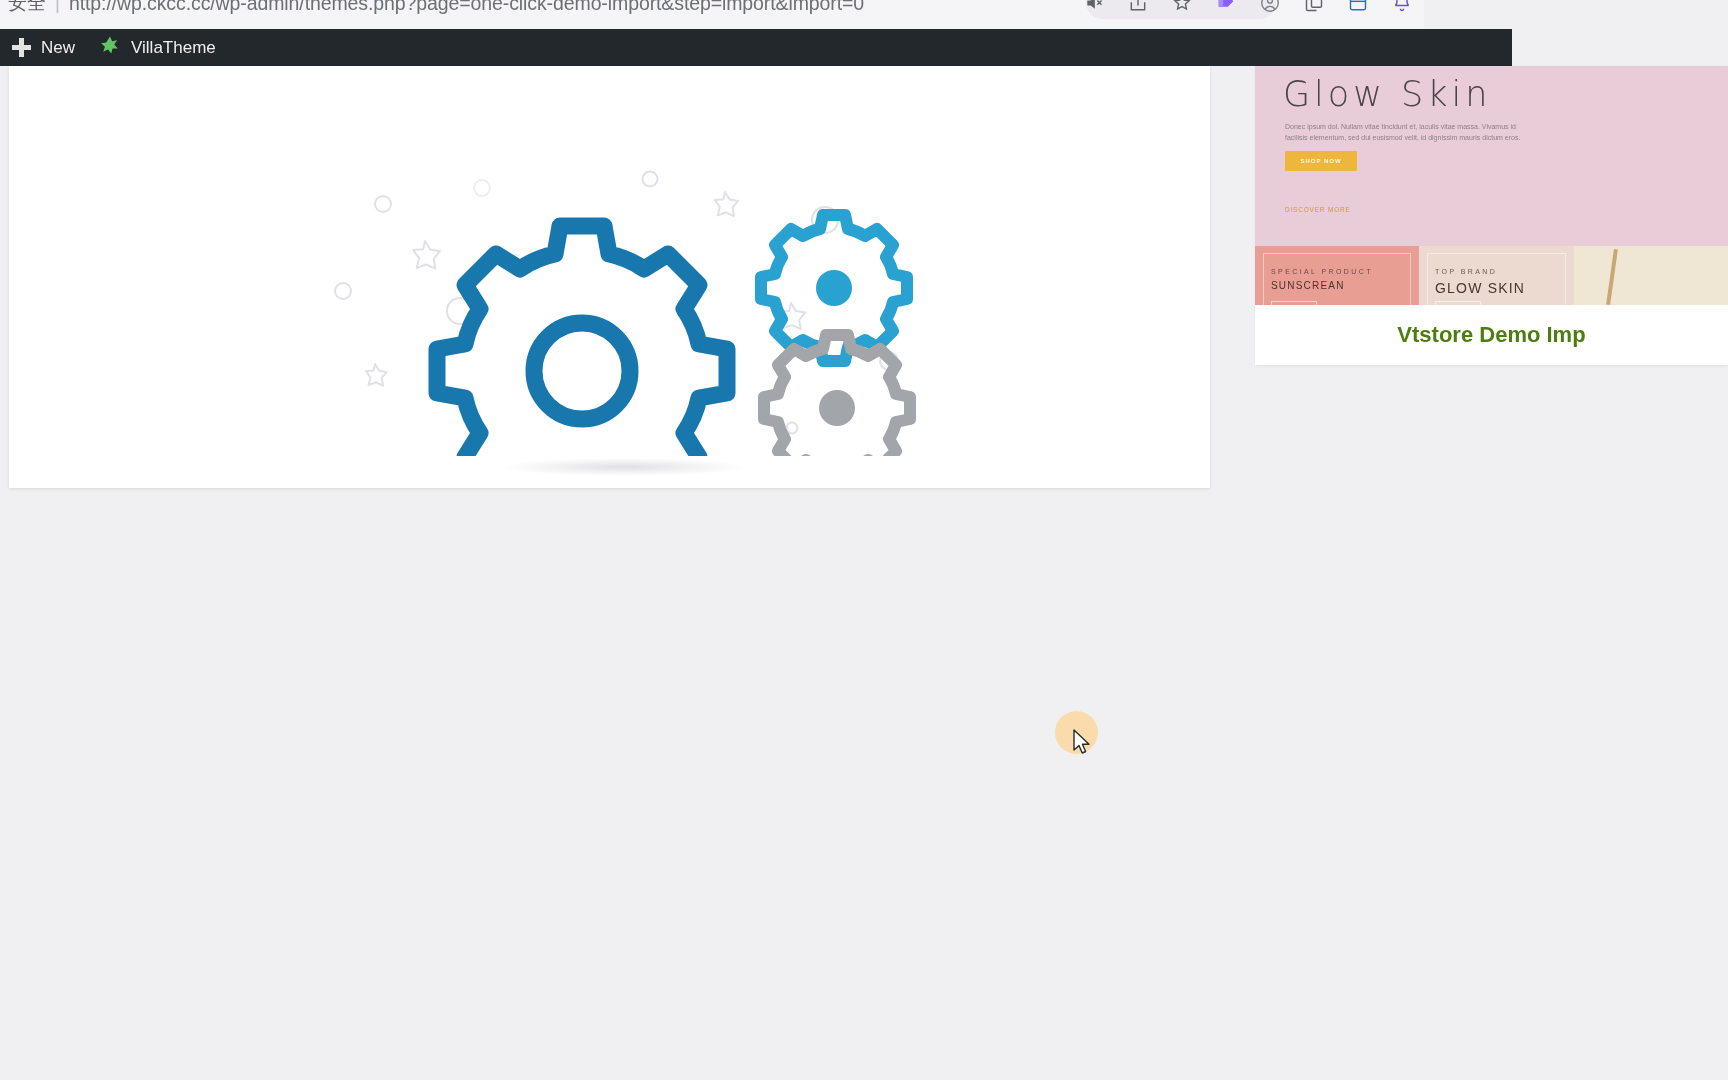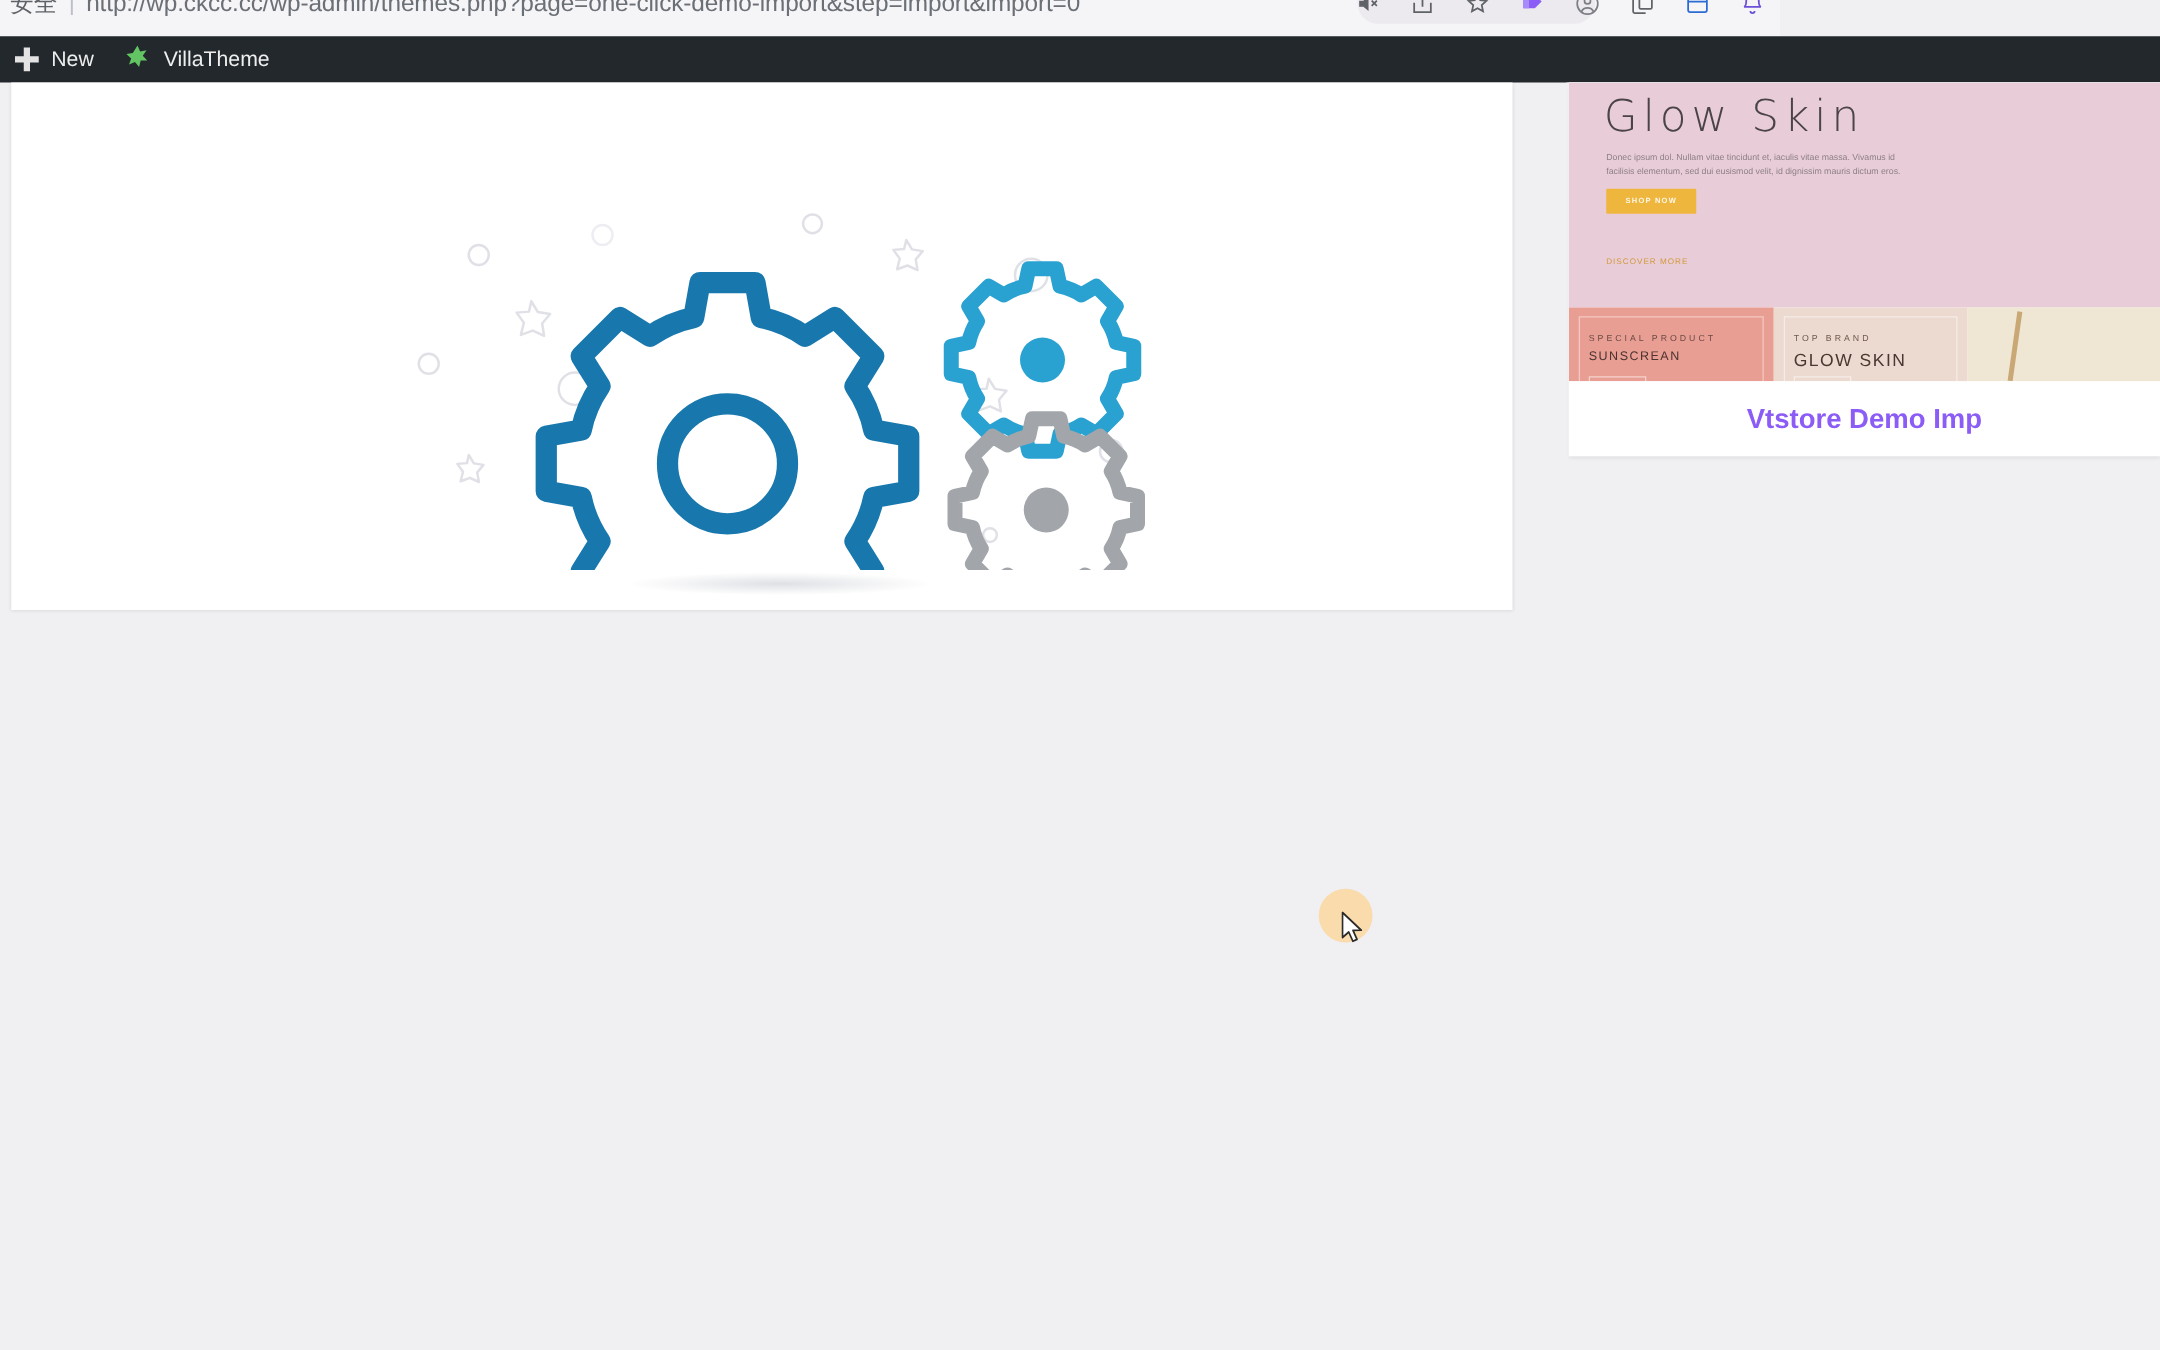--- a/index.html
+++ b/index.html
@@ -37,21 +37,21 @@
     width:44px; height:34px; display:flex; align-items:center; justify-content:center;
     color:#5f6368;
   }
   #extension-pill{
     position:absolute; right:148px; top:-14px; width:190px; height:33px;
     background:#eceaef; border-radius:17px;
   }
 
   
   #wpadminbar{
-    position:absolute; left:0; top:29px; width:1728px; height:37px;
+    position:absolute; left:0; top:29px; width:1512px; height:37px;
     background:#23282d;
     display:flex; align-items:center;
   }
   .ab-item{
     display:flex; align-items:center; height:37px; padding:0 12px;
     color:#eeeeee; font-size:17px; white-space:nowrap; cursor:pointer;
   }
   .ab-item .ab-label{ margin-left:10px; }
   #plus-icon{
     display:inline-block; position:relative; width:19px; height:19px;
@@ -165,21 +165,21 @@
   }
   #tile-pen{
     position:absolute; left:355px; top:183px; width:4px; height:56px;
     background:#c9a876; transform:rotate(8deg);
   }
   #demo-title-bar{
     position:absolute; left:0; top:239px; width:473px; height:60px;
     background:#ffffff; display:flex; align-items:center; justify-content:center;
   }
   #demo-title{
-    font-size:22px; color:#8b5cf6; font-weight:bold; white-space:nowrap;
+    font-size:22px; color:#4d7c0f; font-weight:bold; white-space:nowrap;
   }
 
   
   #click-halo{
     position:absolute; left:1055px; top:711px; width:43px; height:43px;
     border-radius:50%; background:#fbd9a5; opacity:0.92;
   }
   #cursor{ position:absolute; left:1073px; top:729px; }
 </style>
 </head>

